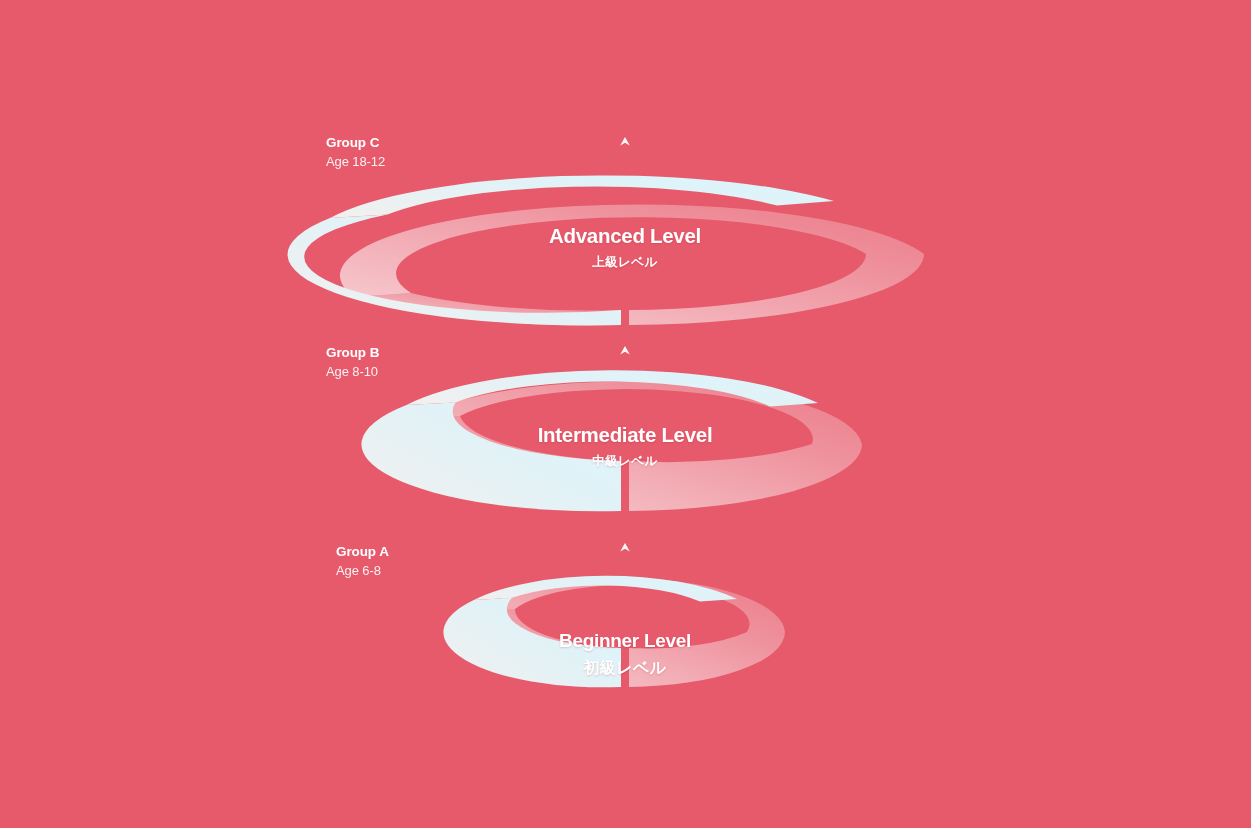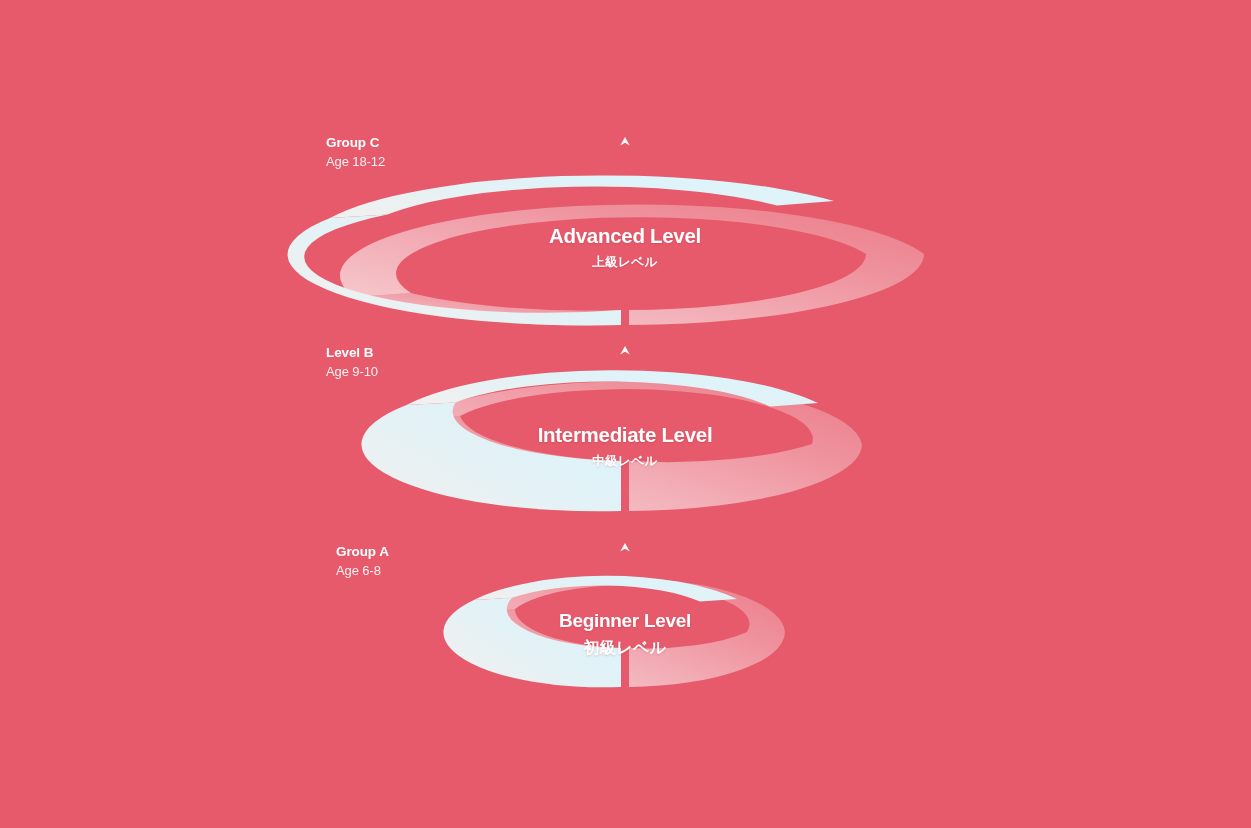--- a/index.html
+++ b/index.html
@@ -80,21 +80,21 @@
     margin-top: 6px;
     letter-spacing: 0.4px;
     text-shadow: 0 1px 2px rgba(160, 40, 55, 0.22);
   }
   #cap-advanced { left: 625px; top: 247px; }
   #cap-advanced .cap-en { font-size: 20.5px; }
   #cap-advanced .cap-ja { font-size: 12.5px; }
   #cap-intermediate { left: 625px; top: 446px; }
   #cap-intermediate .cap-en { font-size: 20.5px; }
   #cap-intermediate .cap-ja { font-size: 12.5px; }
-  #cap-beginner { left: 625px; top: 634px; }
+  #cap-beginner { left: 625px; top: 654px; }
   #cap-beginner .cap-en { font-size: 19px; }
   #cap-beginner .cap-ja { font-size: 16px; }
 </style>
 </head>
 <body>
 
 <div id="stage">
 
   <svg id="diagram-svg" viewBox="0 0 1251 828" xmlns="http://www.w3.org/2000/svg">
     <defs>
@@ -233,22 +233,22 @@
       <path d="M 625,137 L 620.2,145.5 L 625,142.8 L 629.8,145.5 Z" fill="#ffffff" fill-opacity="0.95"></path>
     </g>
   </svg>
 
   <div class="group-label" id="label-c">
     <span class="g-name">Group C</span>
     <span class="g-age">Age 18-12</span>
   </div>
 
   <div class="group-label" id="label-b">
-    <span class="g-name">Level B</span>
-    <span class="g-age">Age 9-10</span>
+    <span class="g-name">Group B</span>
+    <span class="g-age">Age 8-10</span>
   </div>
 
   <div class="group-label" id="label-a">
     <span class="g-name">Group A</span>
     <span class="g-age">Age 6-8</span>
   </div>
 
   <div class="ring-caption" id="cap-advanced">
     <span class="cap-en">Advanced Level</span>
     <span class="cap-ja">上級レベル</span>

